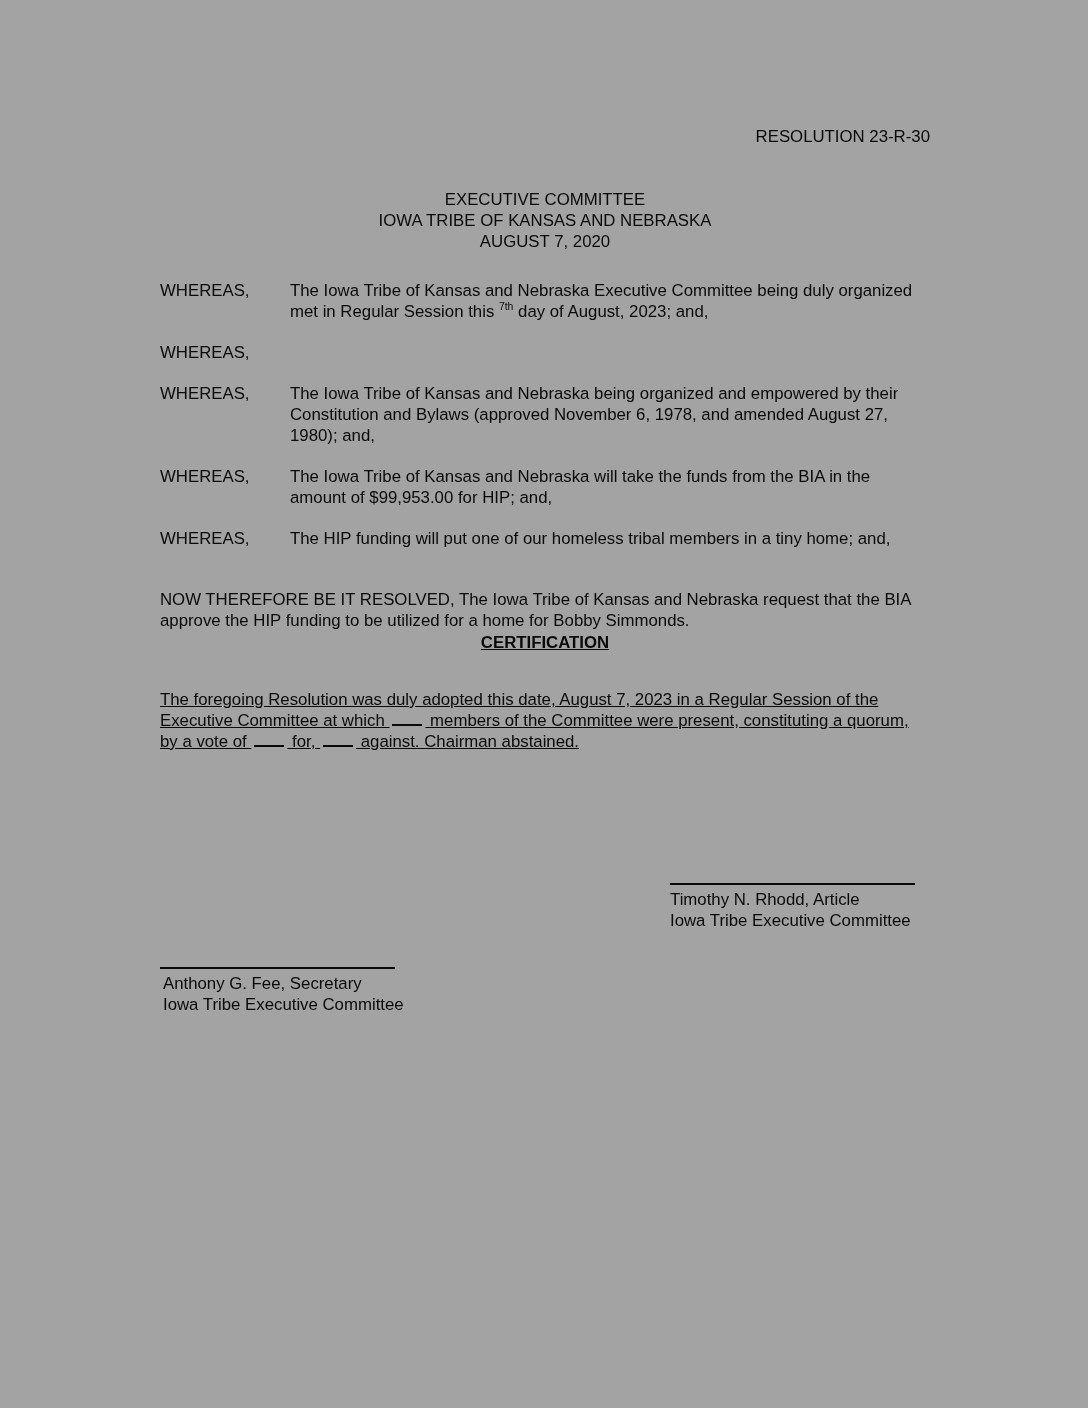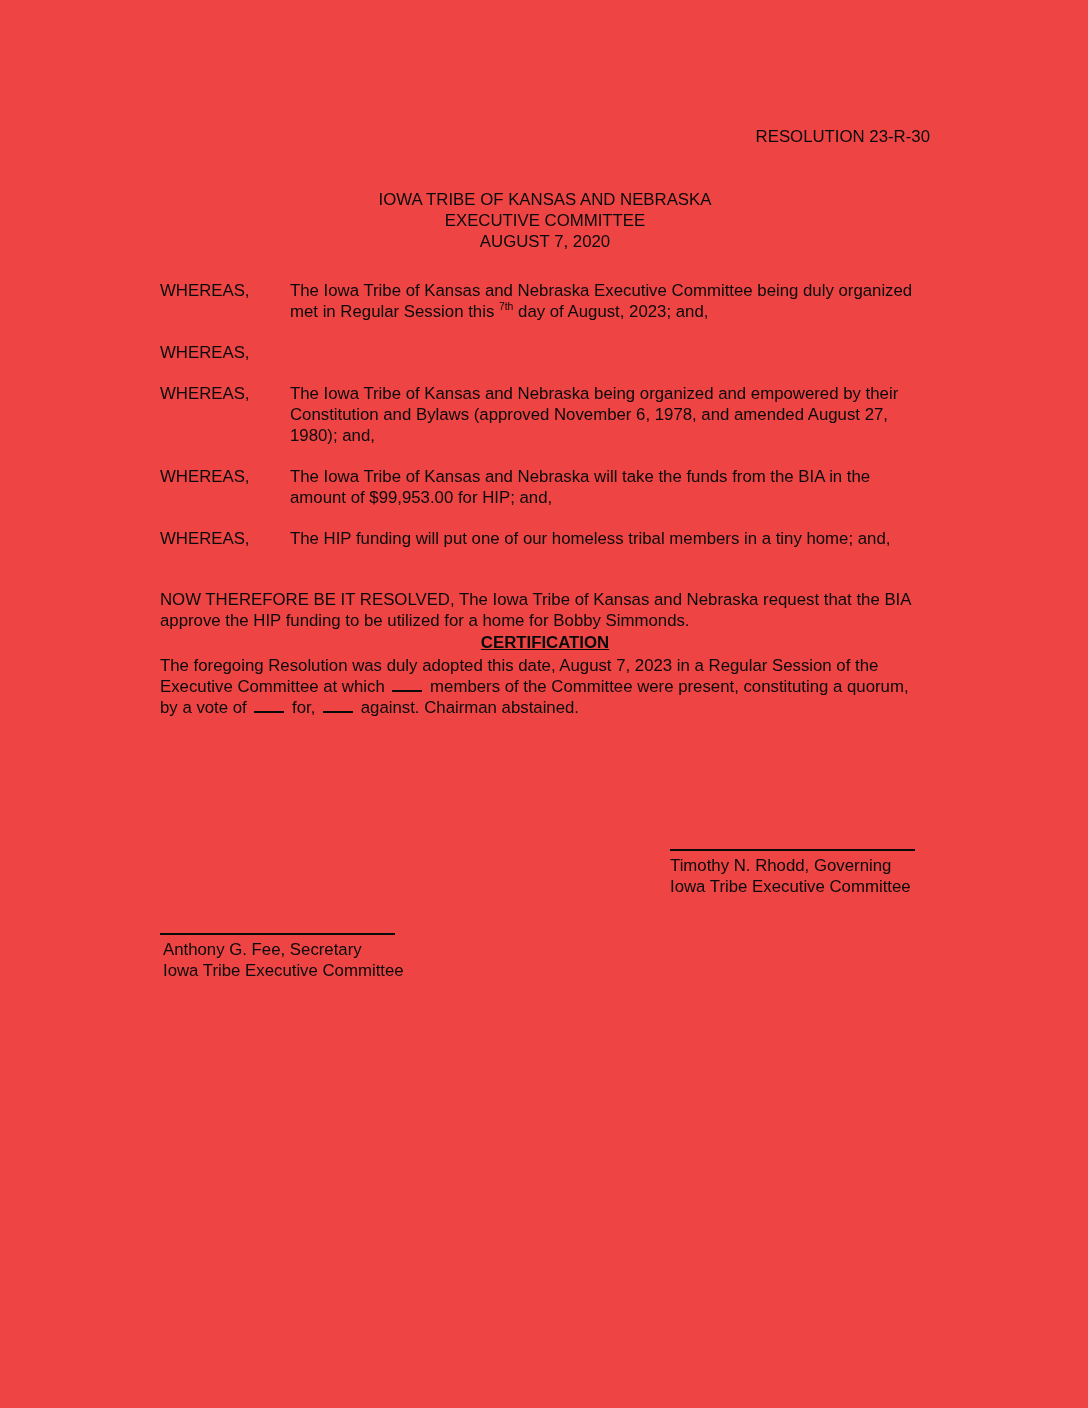--- a/index.html
+++ b/index.html
@@ -1,20 +1,20 @@
 <!DOCTYPE html>
 <html><head>
 <meta charset="utf-8">
 <style>
   html, body { margin: 0; padding: 0; background: #ffffff; }
   .page {
     position: relative;
     width: 1088px;
     height: 1408px;
-    background: #ef4444;
+    background: #a3a3a3;
     color: #0a0a0a;
     font-family: "Liberation Sans", sans-serif;
     font-size: 16.8px;
     line-height: 21px;
     box-sizing: border-box;
     padding: 126px 158px 0 160px;
   }
   .content { width: 770px; }
   .res-number {
     text-align: right;
@@ -43,22 +43,23 @@
     margin-top: 40px;
     width: 770px;
   }
   .cert-heading {
     margin-top: 1px;
     text-align: center;
     font-weight: bold;
     text-decoration: underline;
   }
   .cert-para {
-    margin-top: 2px;
+    margin-top: 36px;
     width: 770px;
+    text-decoration: underline;
   }
   .blank {
     display: inline-block;
     width: 30px;
     height: 13px;
     border-bottom: 2.5px solid #0a0a0a;
     margin: 0 3px;
     vertical-align: baseline;
   }
   .sig-chairman {
@@ -84,22 +85,22 @@
 </style>
 </head>
 <body>
 
 <div class="page">
   <div class="content">
 
     <div class="res-number">RESOLUTION 23-R-30</div>
 
     <div class="doc-header">
+      <div>EXECUTIVE COMMITTEE</div>
       <div>IOWA TRIBE OF KANSAS AND NEBRASKA</div>
-      <div>EXECUTIVE COMMITTEE</div>
       <div>AUGUST 7, 2020</div>
     </div>
 
     <div class="whereas-section">
 
       <div class="whereas-row">
         <div class="whereas-label">WHEREAS,</div>
         <div class="whereas-text"><span>The Iowa Tribe of Kansas and Nebraska Executive Committee being duly organized met in Regular Session this </span><sup class="ord">7th</sup><span> day of August, 2023; and,</span></div>
       </div>
 
@@ -125,21 +126,21 @@
     </div>
 
     <div class="resolved-para">NOW THEREFORE BE IT RESOLVED, The Iowa Tribe of Kansas and Nebraska request that the BIA approve the HIP funding to be utilized for a home for Bobby Simmonds.</div>
 
     <div class="cert-heading">CERTIFICATION</div>
 
     <div class="cert-para"><span>The foregoing Resolution was duly adopted this date, August 7, 2023  in a Regular Session of the Executive Committee at which </span><span class="blank"></span><span> members of the Committee were present, constituting a quorum, by a vote of </span><span class="blank"></span><span> for, </span><span class="blank"></span><span> against. Chairman abstained.</span></div>
 
     <div class="sig-chairman">
       <div class="sig-line"></div>
-      <div class="sig-name">Timothy N. Rhodd, Governing</div>
+      <div class="sig-name">Timothy N. Rhodd, Article</div>
       <div class="sig-org">Iowa Tribe Executive Committee</div>
     </div>
 
 
     <div class="sig-secretary">
       <div class="sig-line"></div>
       <div class="sig-name">Anthony G. Fee, Secretary</div>
       <div class="sig-org">Iowa Tribe Executive Committee</div>
     </div>
 

